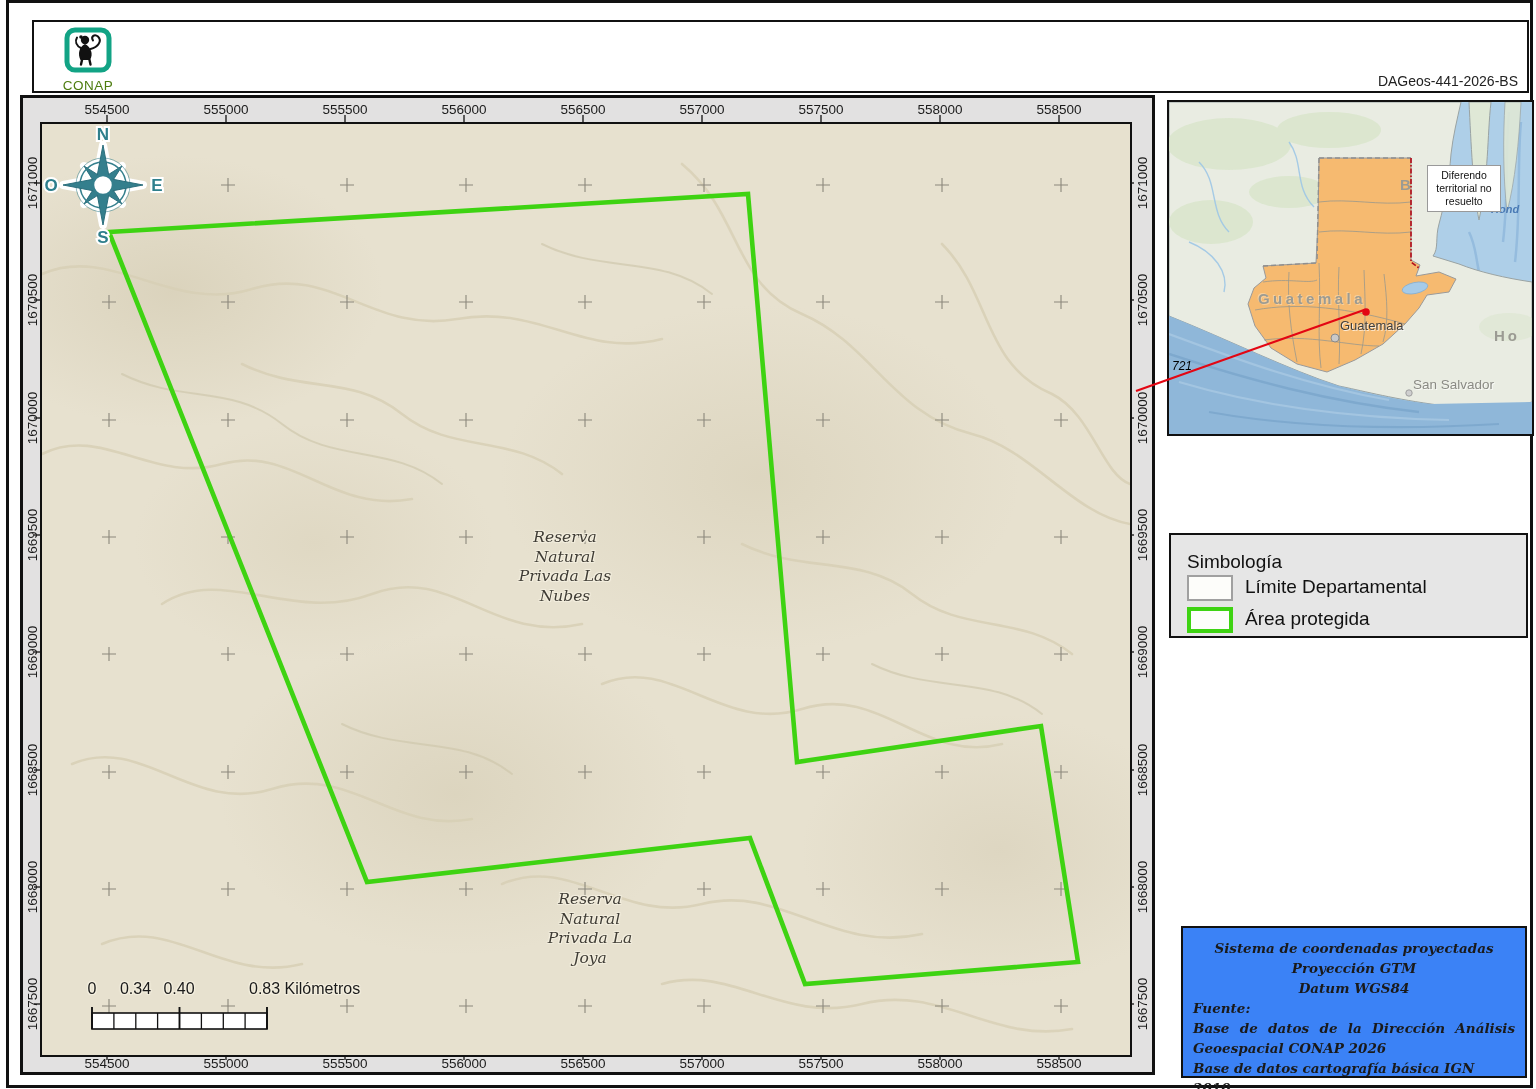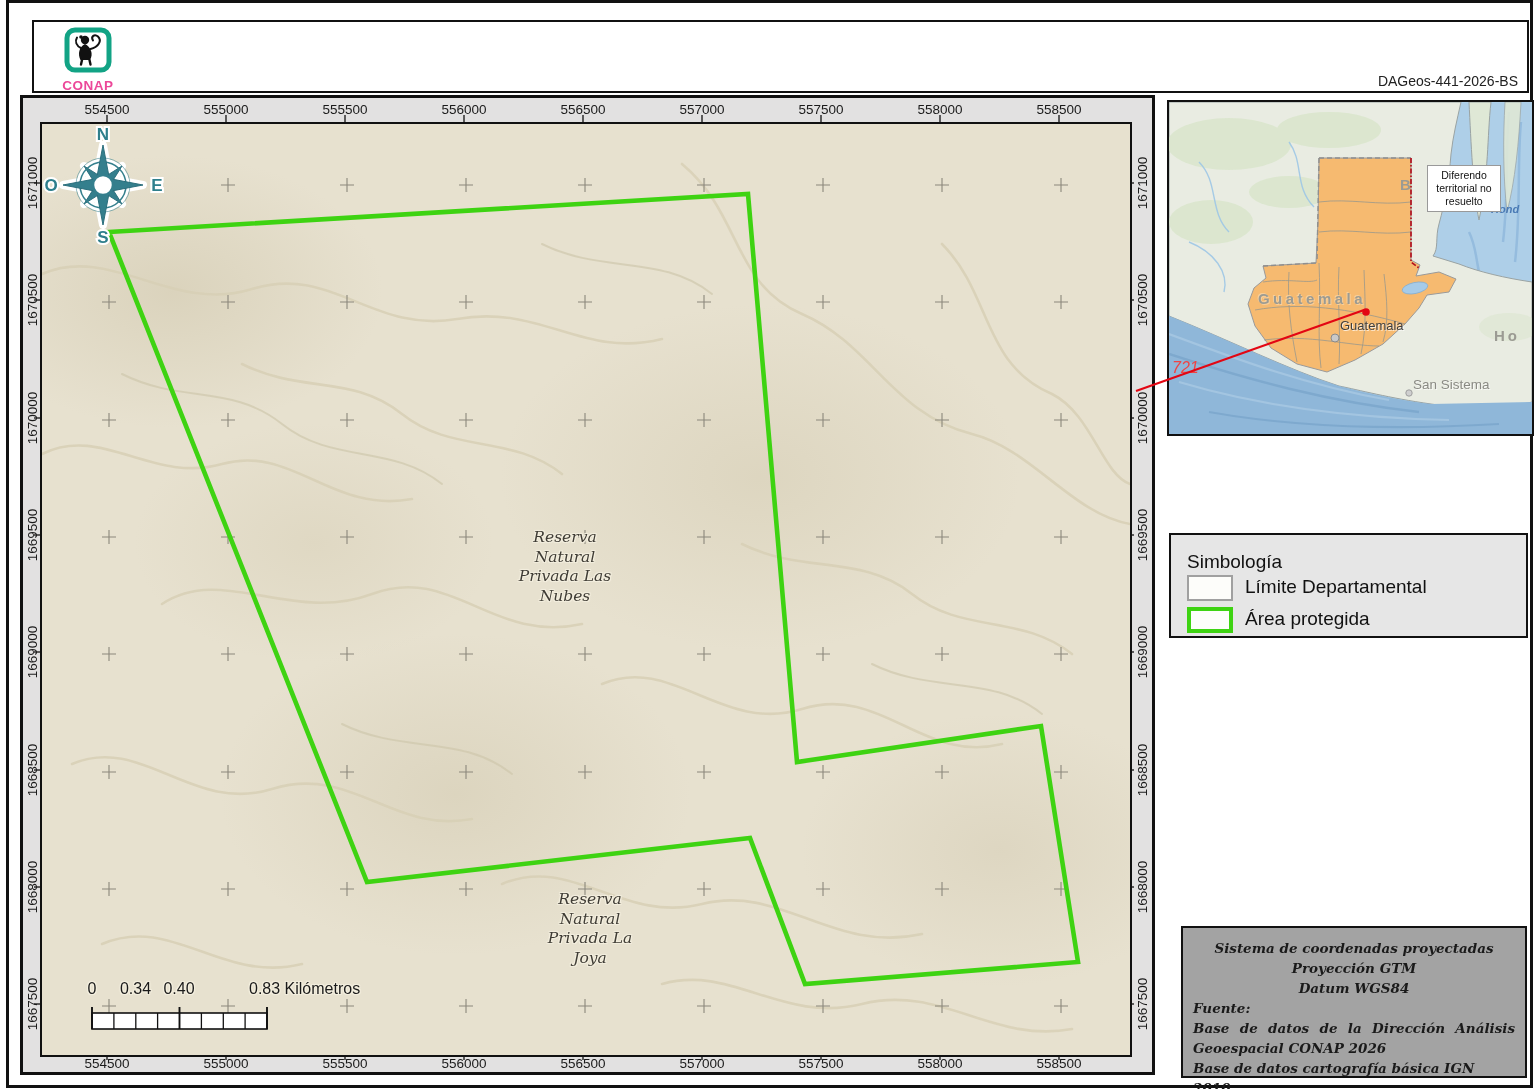--- a/index.html
+++ b/index.html
@@ -4,21 +4,21 @@
 <style>
   html,body{margin:0;padding:0;}
   body{width:1536px;height:1089px;position:relative;background:#fff;
        font-family:"Liberation Sans",sans-serif;overflow:hidden;}
   .abs{position:absolute;}
   
   #page-border{left:6px;top:0px;width:1521px;height:1082px;border:3px solid #111;}
   
   #header-box{left:32px;top:20px;width:1493px;height:69px;border:2px solid #111;background:#fff;}
   #logo{left:26px;top:5px;width:56px;height:60px;text-align:center;}
-  #logo-text{display:block;margin-top:1px;font-weight:bold;font-size:13.5px;color:#ec4899;letter-spacing:.5px;}
+  #logo-text{display:block;margin-top:1px;font-weight:normal;font-size:13.5px;color:#4d7c0f;letter-spacing:.5px;}
   #map-title{left:0;right:0;top:9px;text-align:center;font-size:27px;font-weight:600;color:#3fa82e;}
   #doc-code{right:9px;bottom:2px;font-size:14px;color:#222;}
   
   #frame{left:20px;top:95px;width:1129px;height:974px;border:3px solid #111;background:#e2e1e1;}
   .ax{position:absolute;font-size:13.5px;color:#1a1a1a;transform:translate(-50%,-50%);white-space:nowrap;}
   .ax-v{transform:translate(-50%,-50%) rotate(-90deg);}
   #frame-ticks{left:0;top:0;pointer-events:none;}
   #inner-map{left:17px;top:24px;width:1088px;height:931px;border:2.5px solid #111;
      background-color:#e7e1cf;
      background-image:
@@ -43,31 +43,31 @@
   #inset-box{left:1167px;top:100px;width:363px;height:332px;border:2px solid #111;background:#aecfe8;overflow:hidden;}
   .inset-label{position:absolute;pointer-events:none;white-space:nowrap;}
   #inset-country{left:1212px;top:290px;width:200px;text-align:center;font-weight:bold;font-size:15px;
      letter-spacing:3.5px;color:#9b9b93;text-shadow:1px 1px 0 #f8cf9a,-1px -1px 0 #f8cf9a;}
   #inset-city{left:1340px;top:318px;font-size:13px;color:#3f3f3f;text-shadow:1px 1px 0 rgba(255,255,255,.7);}
   #inset-sansalvador{left:1413px;top:377px;font-size:13.5px;color:#8a8a84;text-shadow:1px 1px 0 rgba(255,255,255,.7);}
   #inset-honduras{left:1494px;top:327px;font-weight:bold;font-size:15px;letter-spacing:3px;color:#9b9b93;}
   #inset-belize{left:1400px;top:176px;font-weight:bold;font-size:15px;color:#9b9b93;}
   #inset-sea1{left:1508px;top:166px;font-style:italic;font-weight:bold;font-size:16px;color:#4a7ab5;margin-left:40px;}
   #inset-sea2{left:1491px;top:203px;font-style:italic;font-weight:bold;font-size:11px;color:#4a7ab5;}
-  #inset-road{left:1172px;top:359px;font-style:italic;font-size:16px;color:#ef4444;}
+  #inset-road{left:1172px;top:359px;font-style:italic;font-size:12px;color:#000000;}
   #inset-note{left:1427px;top:165px;width:72px;height:42px;background:#fff;border:1px solid #999;
      font-size:10.5px;line-height:13px;text-align:center;color:#111;white-space:pre-line;padding-top:3px;}
   #legend-box{left:1169px;top:533px;width:355px;height:101px;border:2px solid #111;background:#e6e6e6;}
   #legend-title{left:16px;top:16px;font-size:19px;color:#111;}
   .legend-row{position:absolute;left:16px;height:26px;}
   .legend-swatch{position:absolute;left:0;top:0;width:42px;height:22px;background:#fdfdfa;}
   .sw-dept{border:2px solid #a0a0a0;}
   .sw-prot{border:4px solid #3ed312;width:38px;height:18px;}
   .legend-label{position:absolute;left:58px;top:1px;font-size:19px;color:#111;white-space:nowrap;}
-  #info-box{left:1181px;top:926px;width:342px;height:148px;border:2px solid #111;background:#a3a3a3;
+  #info-box{left:1181px;top:926px;width:342px;height:148px;border:2px solid #111;background:#3b82f6;
      font-family:"DejaVu Serif",serif;font-style:italic;font-weight:bold;font-size:13.5px;color:#1a1a1a;}
   #info-center{margin:10px 8px 0 8px;text-align:center;line-height:20px;}
   #info-left{margin:0 10px;line-height:20px;}
   .justified{text-align:justify;}
   #red-overlay{left:0;top:0;pointer-events:none;}
   svg text{font-family:"Liberation Sans",sans-serif;}
 </style>
 </head>
 <body>
 
@@ -314,21 +314,21 @@
 
     <circle cx="166" cy="236" r="4" fill="#c9c9c9" stroke="#8a8a8a" stroke-width="1"></circle>
     <circle cx="240" cy="291" r="3.2" fill="#cfcfcf" stroke="#999" stroke-width="0.9"></circle>
 
     <circle cx="197" cy="210" r="3.8" fill="#e30613"></circle>
   </svg>
 </div>
 
 <div id="inset-country" class="abs inset-label">Guatemala</div>
 <div id="inset-city" class="abs inset-label">Guatemala</div>
-<div id="inset-sansalvador" class="abs inset-label">San Sistema</div>
+<div id="inset-sansalvador" class="abs inset-label">San Salvador</div>
 <div id="inset-honduras" class="abs inset-label">Ho</div>
 <div id="inset-belize" class="abs inset-label">B</div>
 <div id="inset-sea1" class="abs inset-label">Gu</div>
 <div id="inset-sea2" class="abs inset-label">Hond</div>
 <div id="inset-road" class="abs inset-label">721</div>
 <div id="inset-note" class="abs">Diferendo
 territorial no
 resuelto</div>
 
 <svg id="red-overlay" class="abs" width="1536" height="1089">

